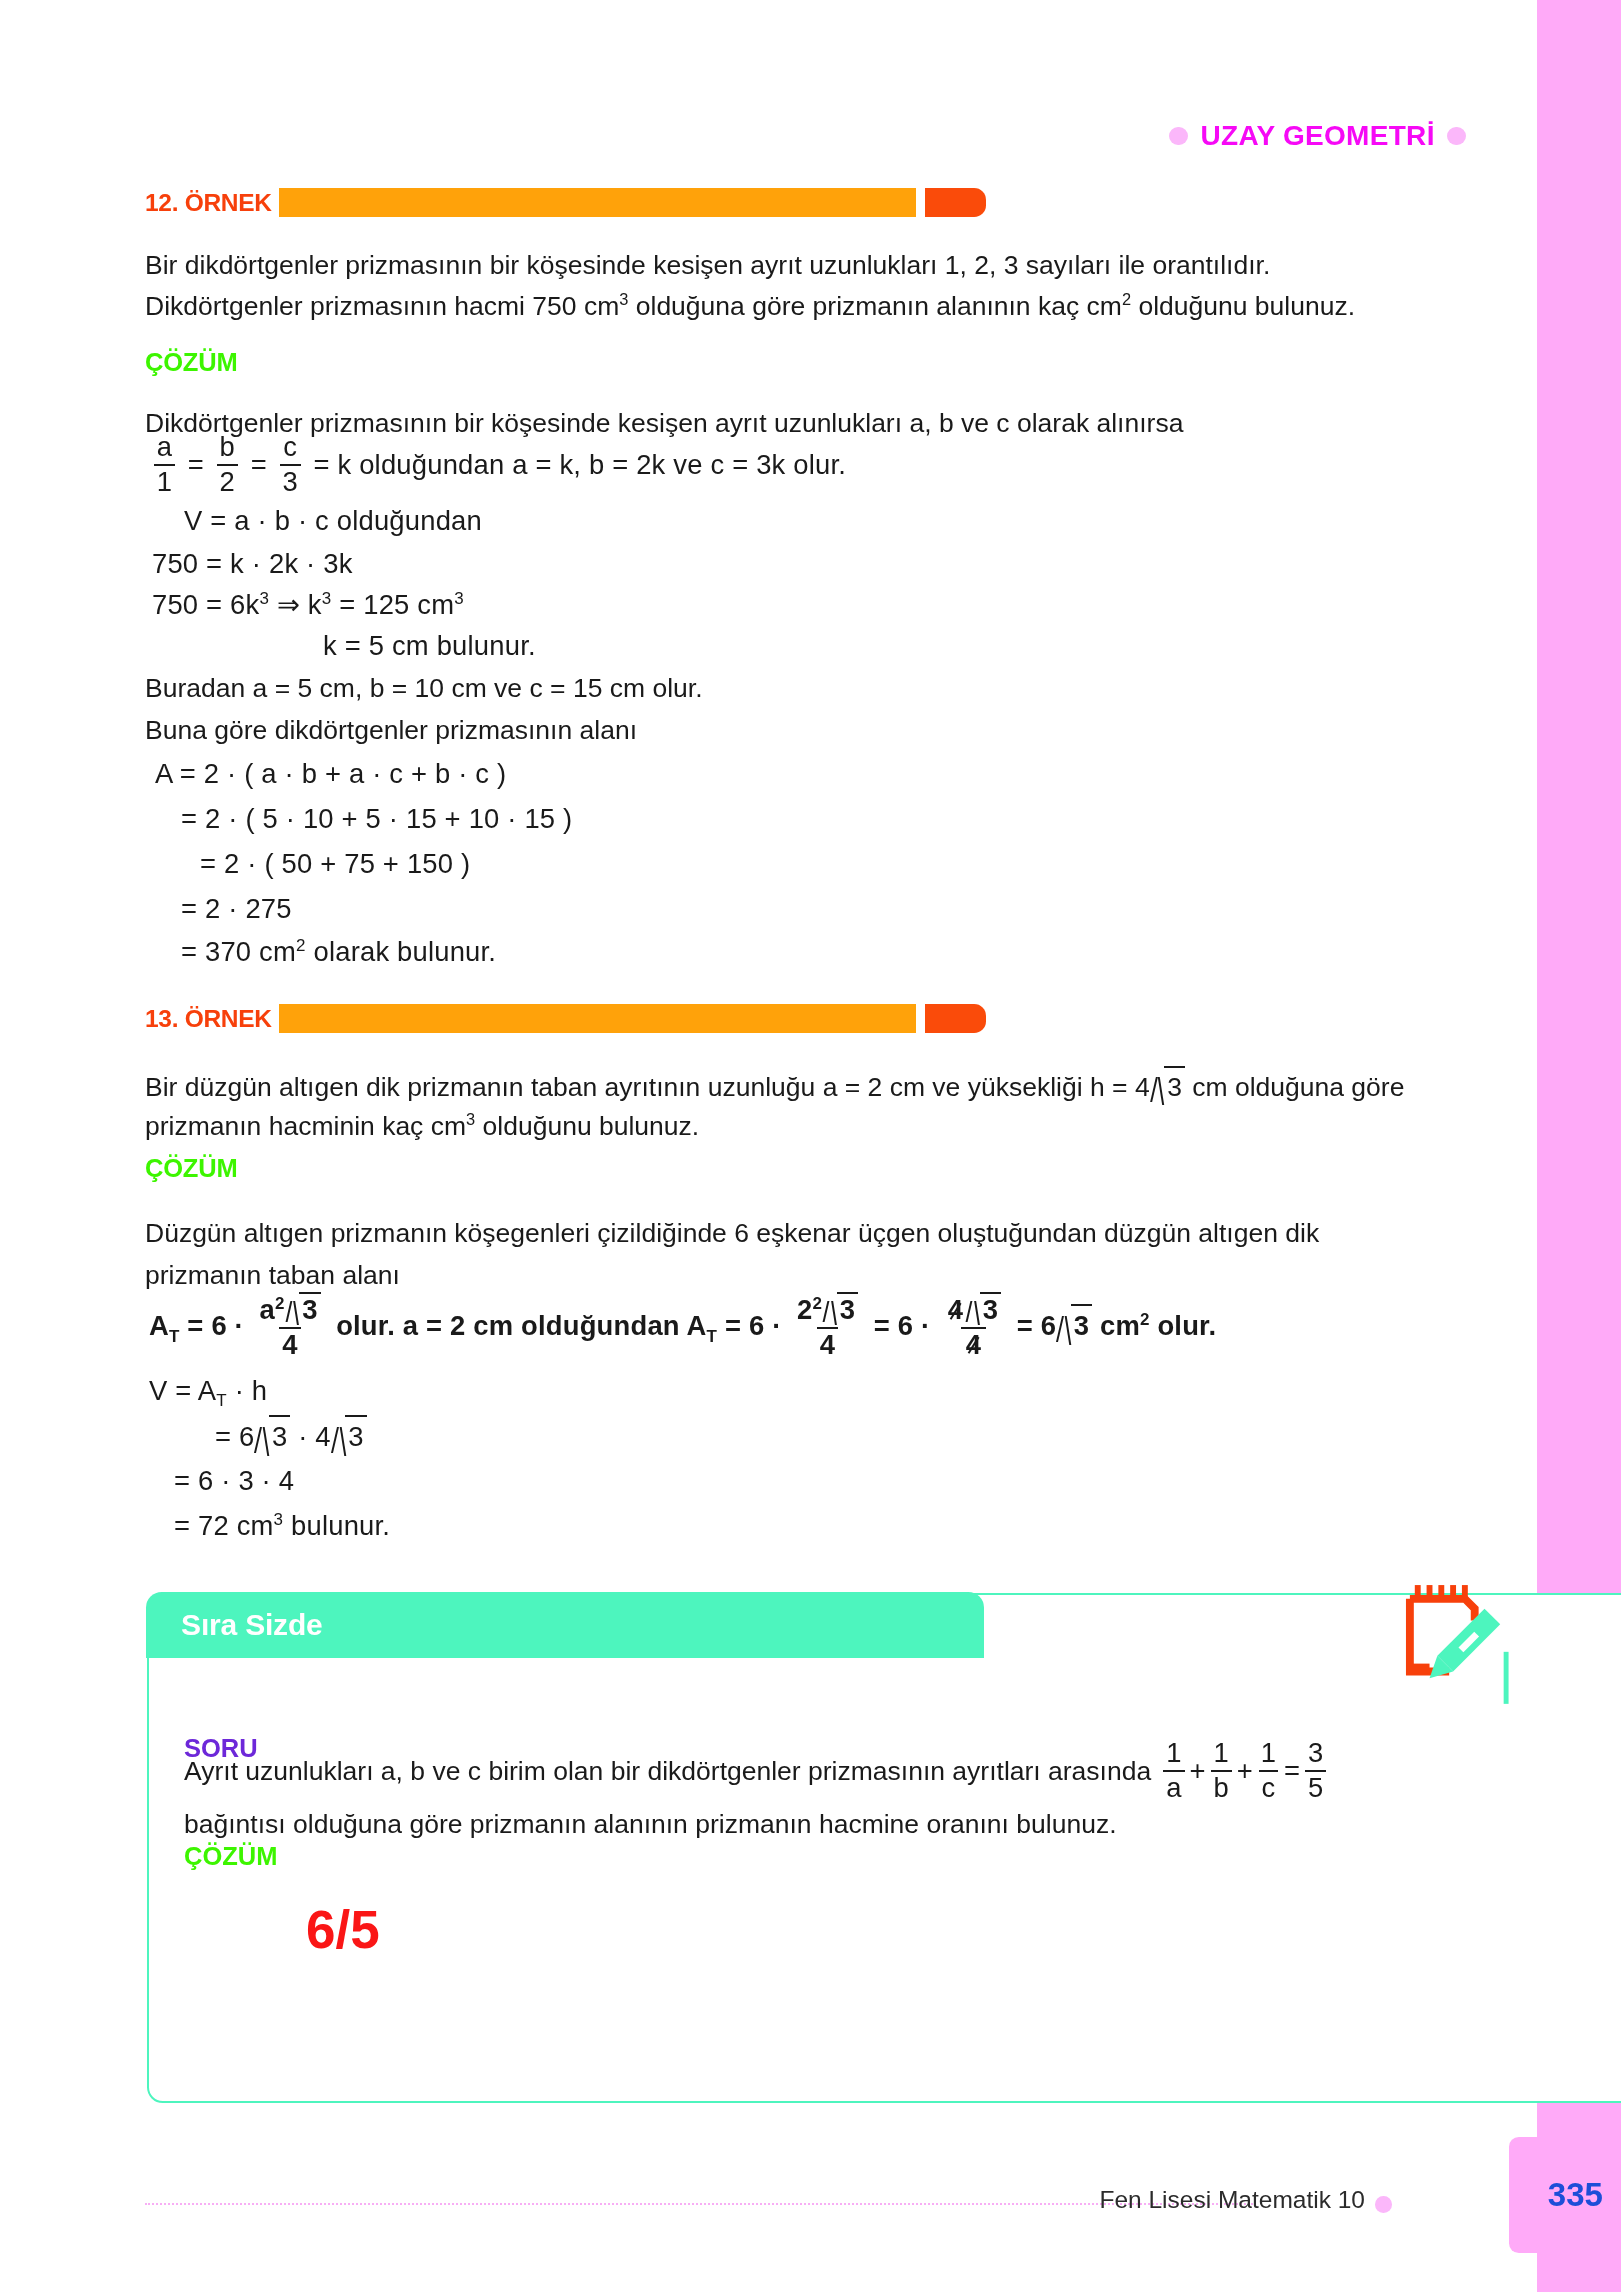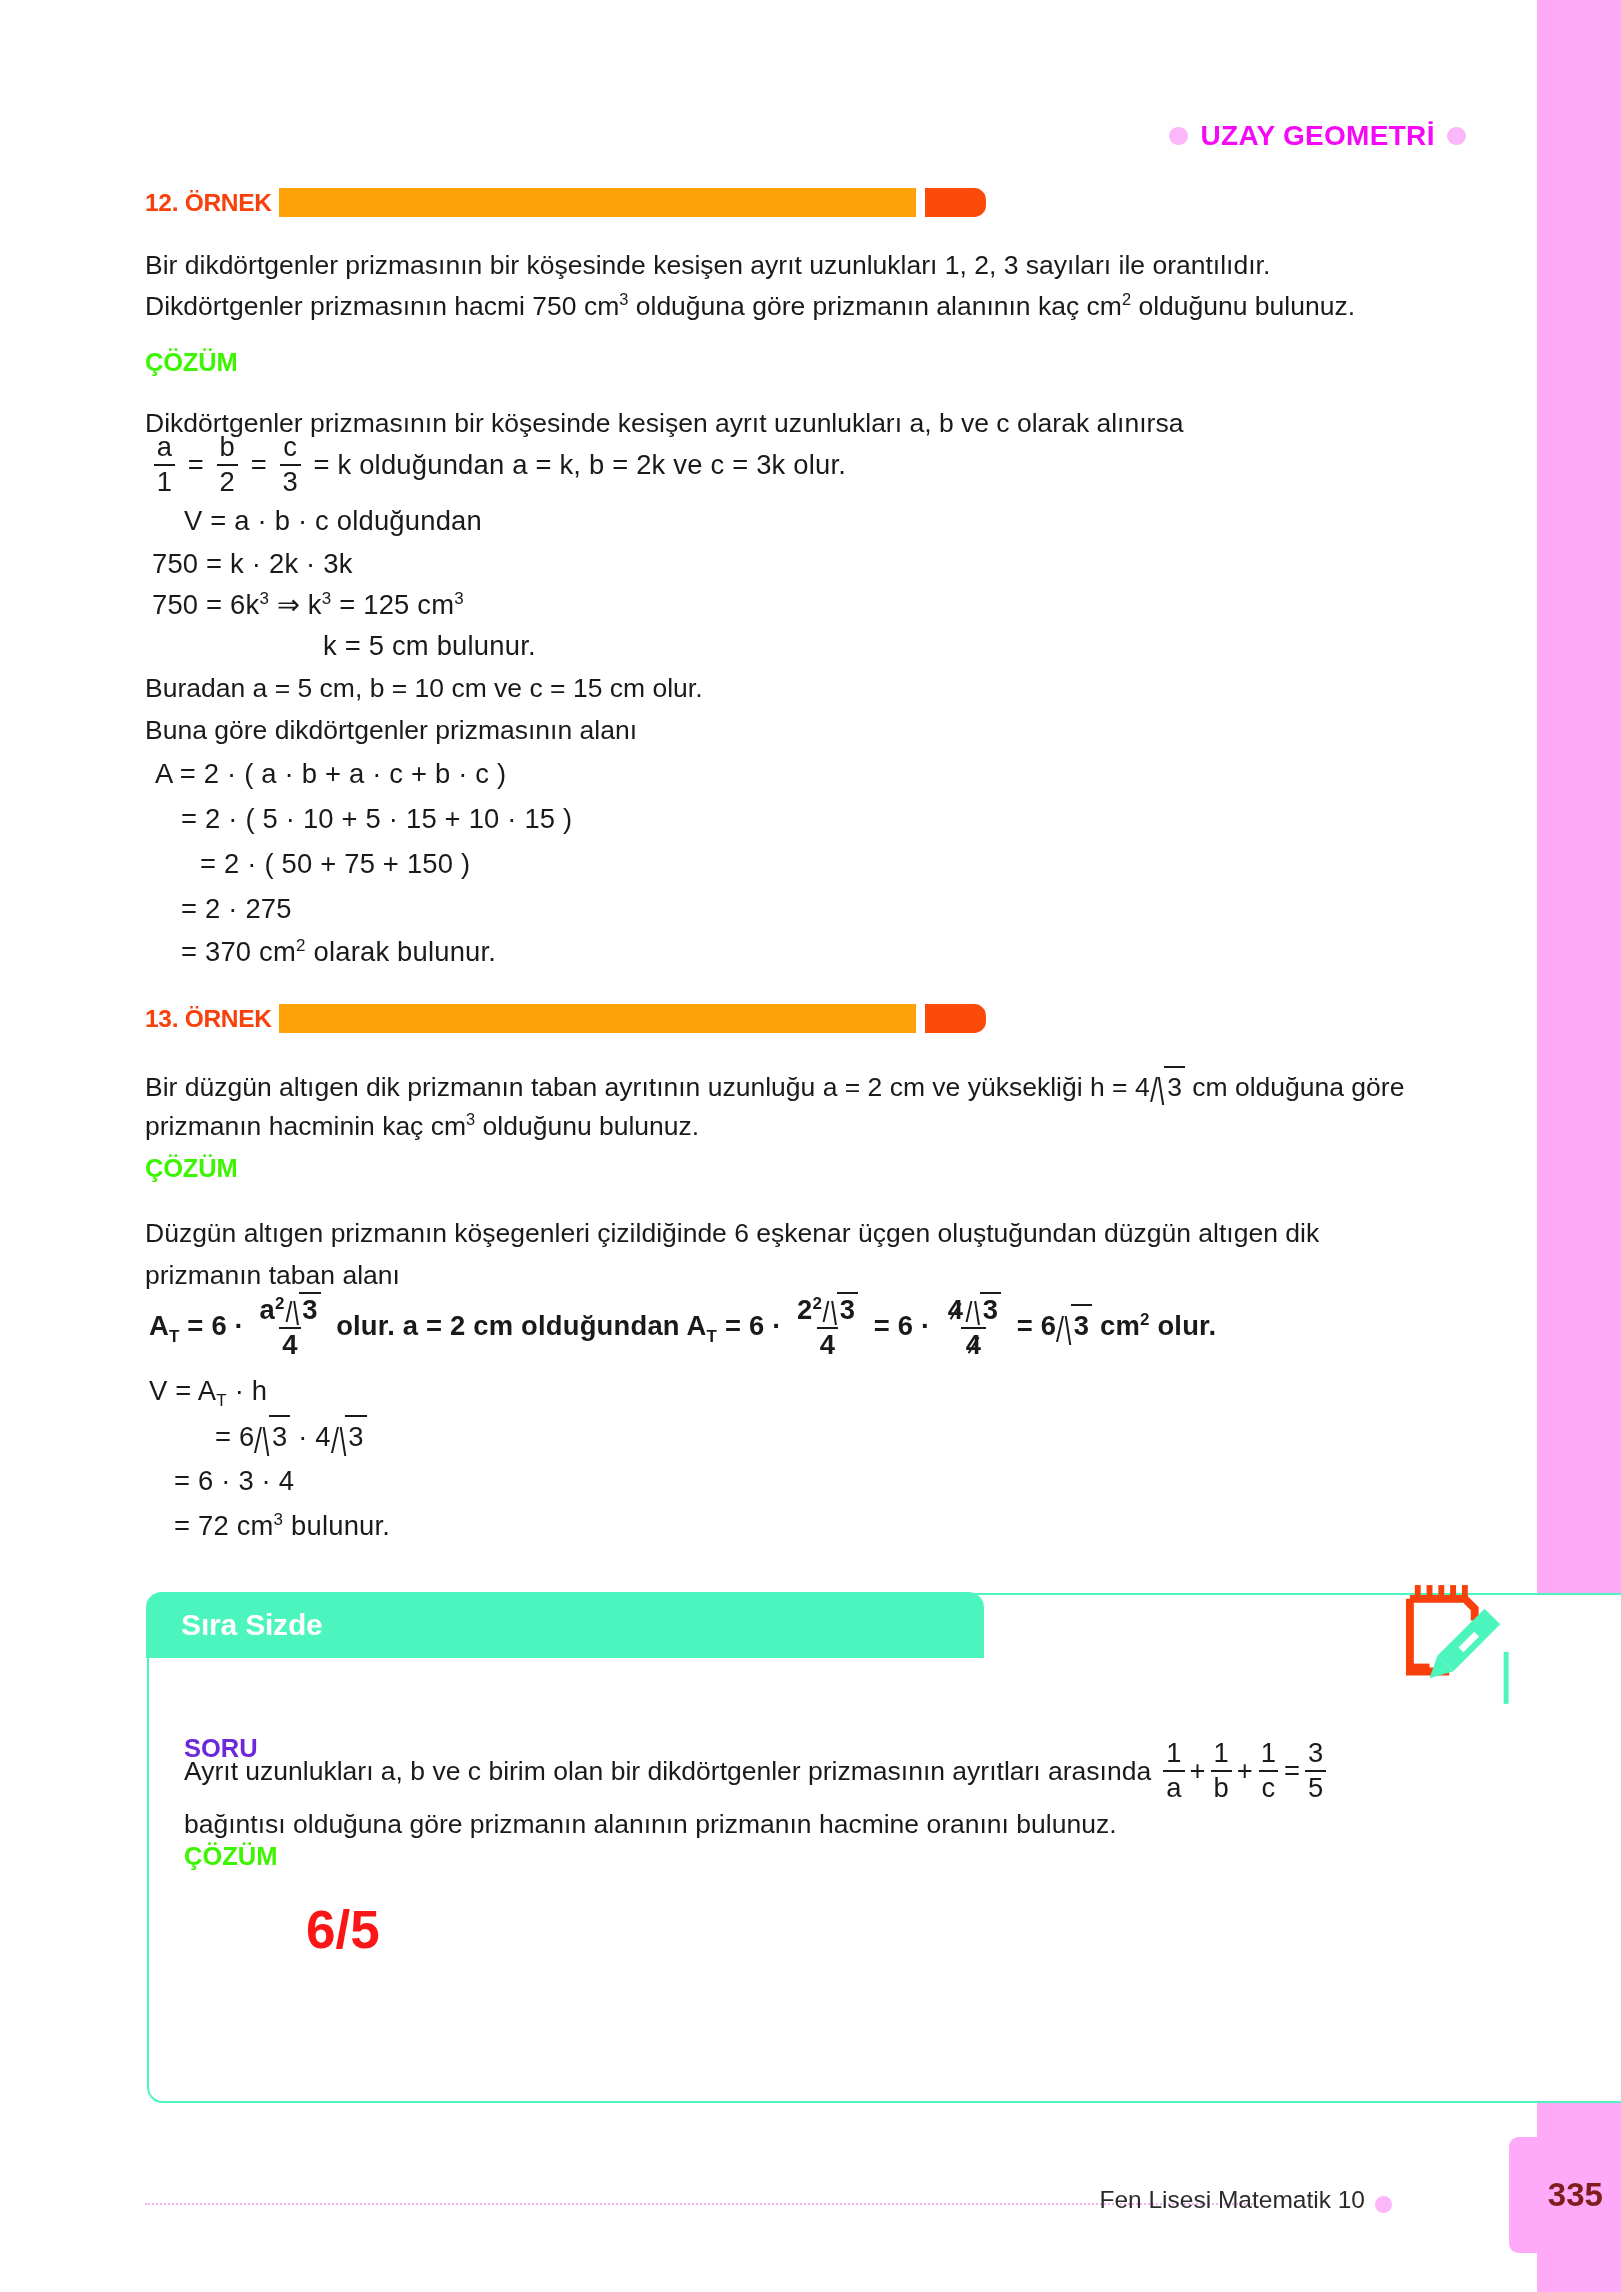--- a/index.html
+++ b/index.html
@@ -275,21 +275,21 @@
     background: #FFAAF8;
     border-top-left-radius: 9.8px;
     border-bottom-left-radius: 9.8px;
     display: flex;
     align-items: center;
     justify-content: center;
   }
   .page-num {
     font-size: 33px;
     font-weight: bold;
-    color: #7f1d1d;
+    color: #1d4ed8;
     position: relative;
     left: -13.7px;
     margin-left: 48px;
   }
 </style>
 </head>
 <body>
 
 <div class="edge-stripe"></div>
 

